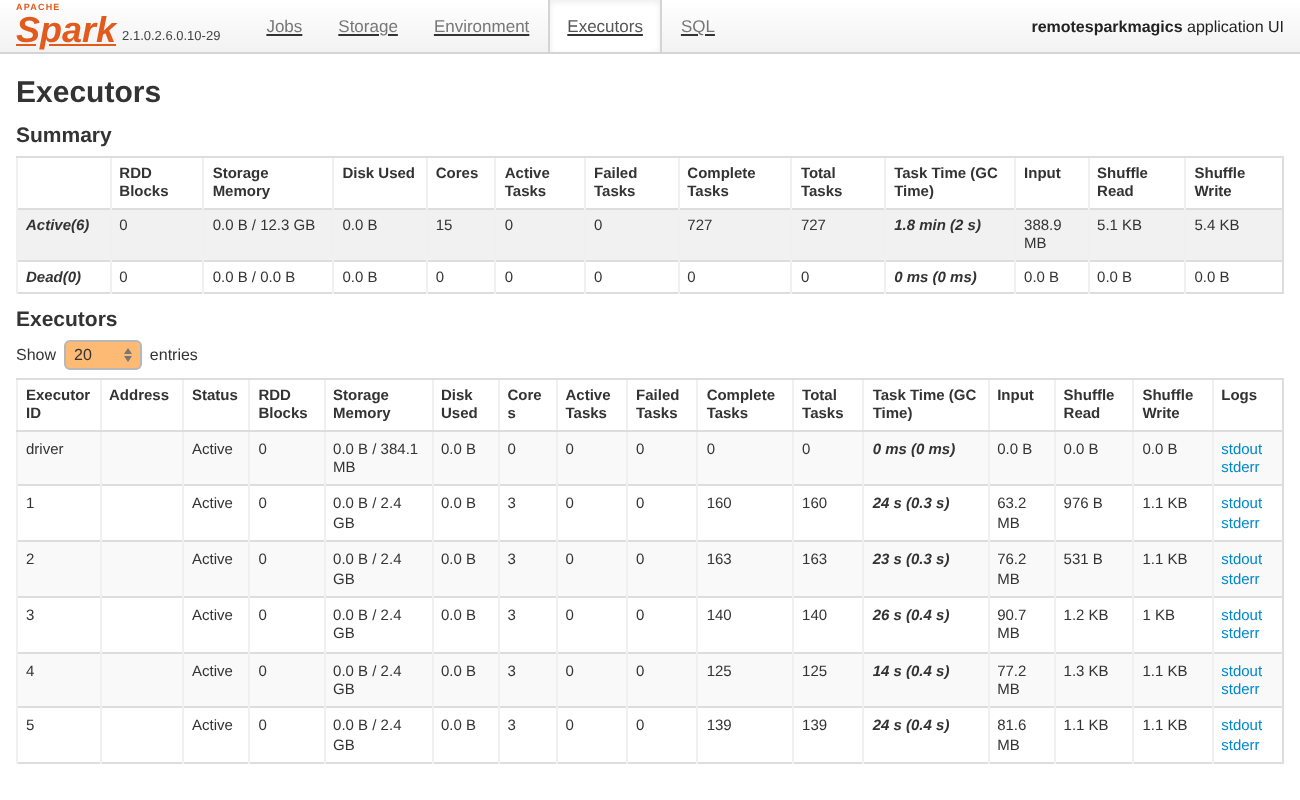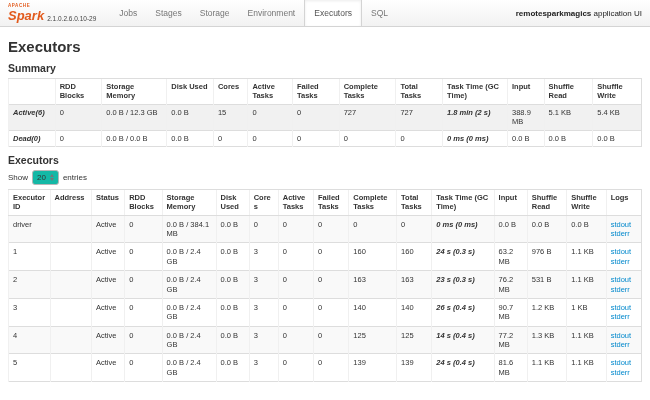--- a/index.html
+++ b/index.html
@@ -13,23 +13,23 @@
 
   
   .navbar {
     height:27px; display:flex; align-items:stretch;
     background:linear-gradient(#ffffff,#f2f2f2);
     border-bottom:1px solid #d4d4d4;
     padding:0 8px;
   }
   .logo { display:flex; flex-direction:column; justify-content:center; line-height:1; cursor:pointer; }
   .logo .apache { font-size:4.5px; color:var(--accent); font-weight:bold; letter-spacing:.6px; }
-  .logo .spark-text { font-size:13px; color:var(--accent); font-weight:bold; font-style:italic; }
+  .logo .spark-text { font-size:18px; color:var(--accent); font-weight:bold; font-style:italic;text-decoration:underline; }
   .version { font-size:6.5px; color:#444; align-self:flex-end; margin:0 14px 4px 3px; }
-  .nav { display:flex; list-style:none; margin:0; padding:0; align-items:stretch; }
+  .nav { display:flex; list-style:none; margin:0; padding:0; align-items:stretch;text-decoration:underline; }
   .nav li {
     font-size:8.5px; color:#777; padding:0 9px; display:flex; align-items:center; cursor:pointer;
   }
   .nav li.active {
     background:#fff; color:#555;
     border-left:1px solid #d4d4d4; border-right:1px solid #d4d4d4;
     box-shadow:inset 0 1px 3px rgba(0,0,0,.08);
   }
   .app-label { margin-left:auto; align-self:center; font-size:8px; color:#222; white-space:pre; }
   .app-label b { font-weight:bold; }
@@ -56,22 +56,22 @@
   .executors-table td { padding:4px; }
   .executors-table th { border-bottom:1px solid #ddd; }
 
   
   .table-controls {
     display:flex; justify-content:space-between; align-items:flex-start;
     font-size:8px; margin:3px 0 4px 0; color:#333;
   }
   .show-entries { display:flex; align-items:center; gap:4px; }
   .select-box {
-    display:inline-flex; align-items:center; gap:4px;
-    border:1px solid #b7b7b7; border-radius:3px; background:#14b8a6;
+    display:inline-flex; align-items:center; gap:16px;
+    border:1px solid #b7b7b7; border-radius:3px; background:#fdba74;
     height:15px; padding:0 4px; cursor:pointer;
   }
   .spinner { display:inline-flex; flex-direction:column; gap:1px; }
   .spinner .up { width:0; height:0; border-left:2.5px solid transparent; border-right:2.5px solid transparent; border-bottom:3px solid #777; }
   .spinner .down { width:0; height:0; border-left:2.5px solid transparent; border-right:2.5px solid transparent; border-top:3px solid #777; }
   .search-control { display:flex; align-items:center; gap:4px; }
   .search-input {
     width:122px; height:15px; border:1px solid #b7b7b7; border-radius:3px;
     font-size:8px; padding:0 3px; outline:none;
     font-family:"Liberation Sans", sans-serif;
@@ -81,21 +81,20 @@
 <body>
 
 <div class="navbar">
   <div class="logo">
     <span class="apache">APACHE</span>
     <span class="spark-text">Spark</span>
   </div>
   <span class="version">2.1.0.2.6.0.10-29</span>
   <ul class="nav">
     <li>Jobs</li>
-    <li>Stages</li>
     <li>Storage</li>
     <li>Environment</li>
     <li class="active">Executors</li>
     <li>SQL</li>
   </ul>
   <span class="app-label"><b>remotesparkmagics</b><span> application UI</span></span>
 </div>
 
 <div class="content">
   <h1>Executors</h1>

